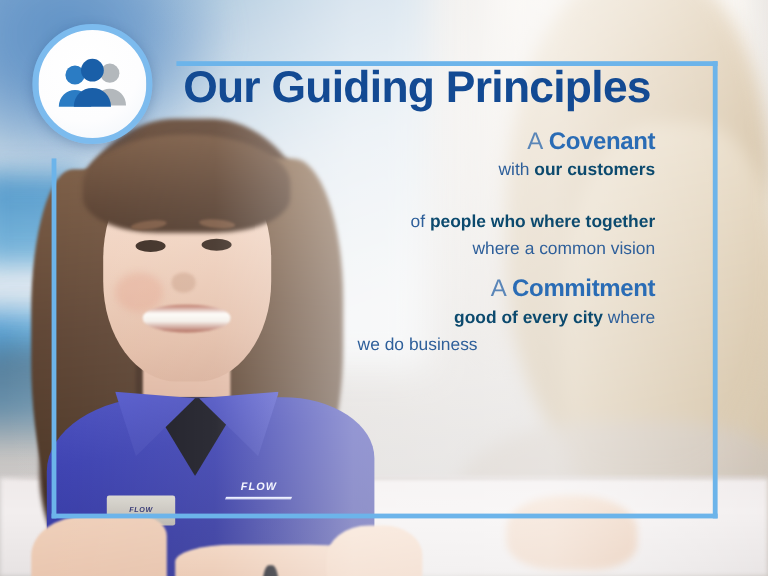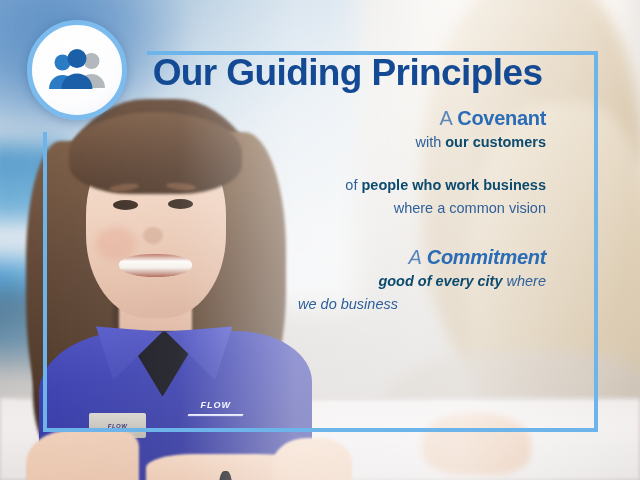--- a/index.html
+++ b/index.html
@@ -247,21 +247,21 @@
   .principle .word{color:#2a6cb5;font-weight:700;letter-spacing:-.3px;}
 
   .sub{
     font-size:14.5px;line-height:1.34;color:#2e5f9a;font-weight:400;
     margin:3px 0 0 0;white-space:nowrap;
   }
   .sub b{font-weight:700;color:#0c4a6e;}
 
   .block-1{margin-top:4px;}
   .block-2{margin-top:24px;}
-  .block-3{margin-top:28px;font-style:italic;}
+  .block-3{margin-top:12px;}
   .sub-c{text-align:center;}
 </style>
 </head>
 <body>
 
 <div id="stage">
 
   <div class="photo">
     <div class="bg-base"></div>
     <div class="bg-window"></div>
@@ -346,21 +346,21 @@
         <span class="art">A</span>
         <span class="word">Covenant</span>
       </p>
       <p class="sub">
         <span>with </span><b>our customers</b>
       </p>
     </div>
 
     <div class="block block-2">
       <p class="sub">
-        <span>of </span><b>people who work business</b>
+        <span>of </span><b>people who where together</b>
       </p>
       <p class="sub">
         <span>where a common vision</span>
       </p>
     </div>
 
     <div class="block block-3">
       <p class="principle">
         <span class="art">A</span>
         <span class="word">Commitment</span>

